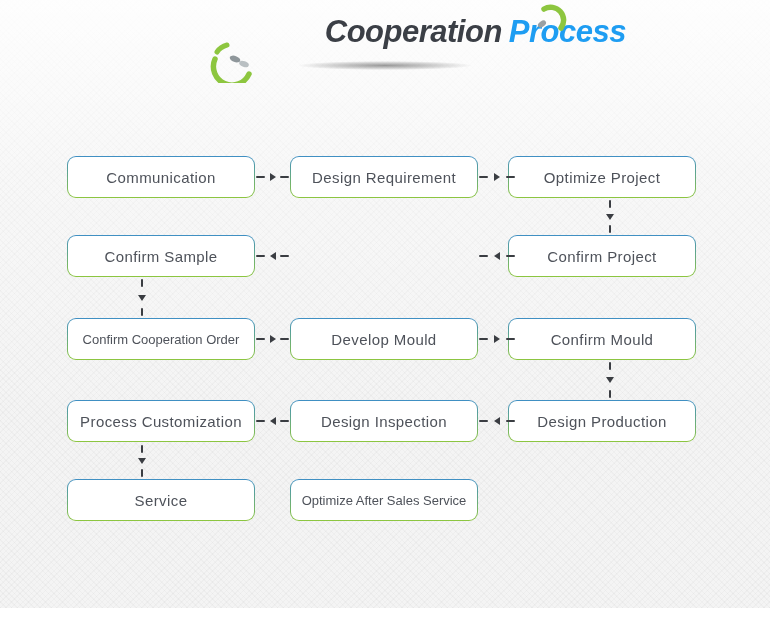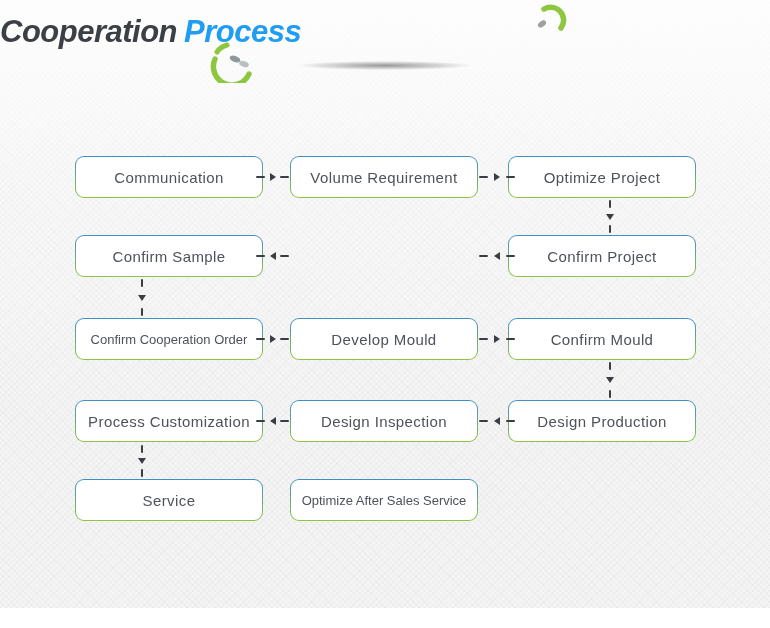--- a/index.html
+++ b/index.html
@@ -15,21 +15,21 @@
     position:absolute;left:0;top:0;width:770px;height:608px;
     background-color:#f4f4f4;
     background-image:
       linear-gradient(180deg, rgba(255,255,255,.9) 0%, rgba(255,255,255,.35) 30%, rgba(255,255,255,0) 70%),
       repeating-linear-gradient(45deg,  rgba(0,0,0,0.025) 0 1px, transparent 1px 4px),
       repeating-linear-gradient(-45deg, rgba(0,0,0,0.025) 0 1px, transparent 1px 4px);
   }
   
   .title-row{
     position:absolute;left:0;top:13px;width:626px;
-    text-align:left;
+    text-align:right;
   }
   .title-row h1{
     margin:0;display:inline-block;
     font-size:31px;line-height:38px;
     font-weight:700;font-style:italic;
     letter-spacing:-0.5px;
   }
   .t1{color:var(--title_dark,#3b3f46);}
   .t2{color:var(--title_blue,#1e9df2);margin-left:7px;}
   .title-shadow{
@@ -51,21 +51,21 @@
   .box::before{
     content:"";position:absolute;inset:1px;border-radius:8px;background:#ffffff;
   }
   .box-label{
     position:relative;z-index:1;
     font-size:15px;letter-spacing:.4px;color:var(--box_text,#4e525a);
     white-space:nowrap;
   }
   .box.small .box-label{font-size:13px;letter-spacing:0;}
 
-  .c1{left:75px;} .c2{left:290px;} .c3{left:508px;}
+  .c1{left:67px;} .c2{left:290px;} .c3{left:508px;}
   .r1{top:156px;} .r2{top:235px;} .r3{top:318px;} .r4{top:400px;} .r5{top:479px;}
 
   
   .harrow{
     position:absolute;height:12px;
     display:flex;align-items:center;justify-content:space-between;
   }
   .varrow{
     position:absolute;width:12px;
     display:flex;flex-direction:column;align-items:center;justify-content:space-between;
@@ -105,21 +105,21 @@
   </svg>
   <svg class="decor decor-right" width="32" height="36" viewBox="0 0 32 36">
     <path d="M9 5 A13 13 0 0 1 26 24" fill="none" stroke="#8dc63f" stroke-width="5.5" stroke-linecap="round"></path>
     <ellipse cx="7" cy="20" rx="4.5" ry="2.8" fill="#9aa0a3" transform="rotate(-35 7 20)"></ellipse>
   </svg>
 
   <div class="box r1 c1">
       <span class="box-label">Communication</span>
     </div>
   <div class="box r1 c2">
-      <span class="box-label">Volume Requirement</span>
+      <span class="box-label">Design Requirement</span>
     </div>
   <div class="box r1 c3">
       <span class="box-label">Optimize Project</span>
     </div>
 
   <div class="box r2 c1">
       <span class="box-label">Confirm Sample</span>
     </div>
   <div class="box r2 c3">
       <span class="box-label">Confirm Project</span>

